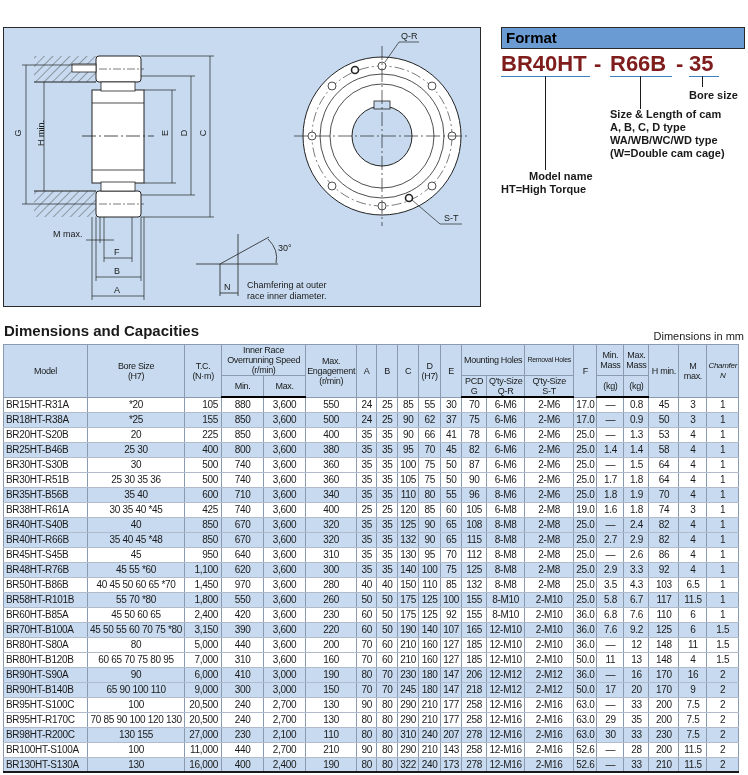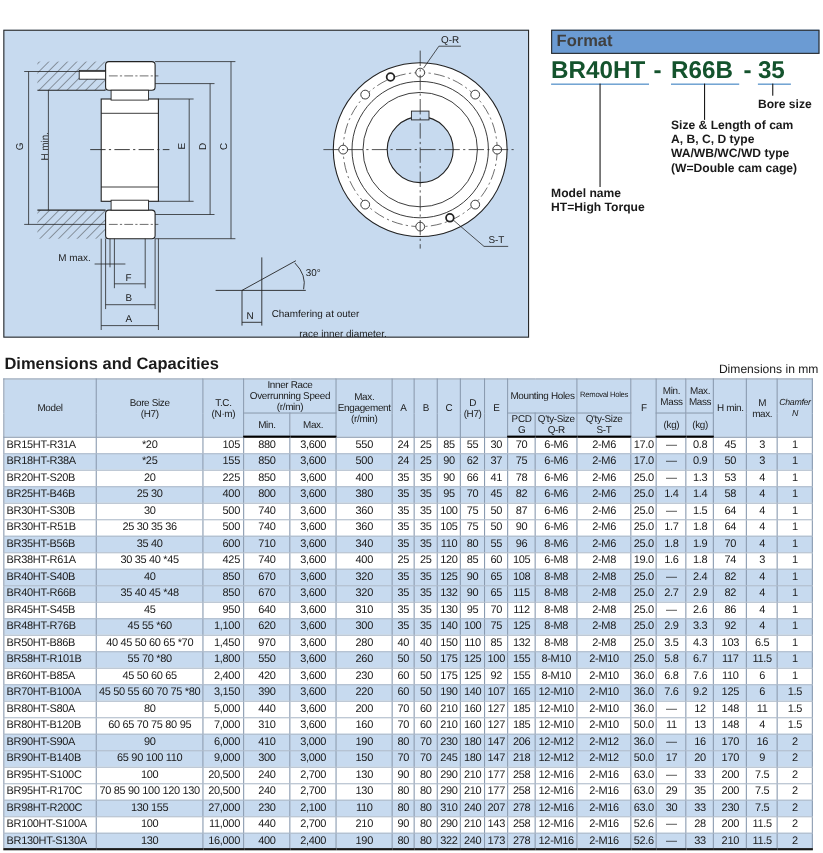--- a/index.html
+++ b/index.html
@@ -8,22 +8,22 @@
 
   .title { position: absolute; left: 4px; top: 2px; font-size: 17px; font-weight: bold; letter-spacing: -0.2px; display: flex; align-items: center; margin-top: 32px; }
   .title .sq { width: 14px; height: 14px; background: #1a1a1a; margin-right: 6px; display: inline-block; }
 
   .drawing { position: absolute; left: 3px; top: 27px; width: 478px; height: 280px; background: #c7daef; border: 1px solid #2a2a2a; }
   .drawing svg { position: absolute; left: 0; top: 0; }
   .dlabel { position: absolute; font-size: 9px; color: #1a1a1a; }
   .vlabel { position: absolute; font-size: 9px; transform: rotate(-90deg); transform-origin: center; }
 
   .format-box { position: absolute; left: 501px; top: 27px; width: 244px; height: 22px; background: #6b9bd3; border: 1px solid #2a2a2a; }
-  .format-box span { position: absolute; left: 4px; top: 1px; font-size: 15px; font-weight: bold; color: #404040; }
-  .fmt-code { position: absolute; top: 51px; font-size: 22px; font-weight: bold; color: #14532d; letter-spacing: 0px; }
+  .format-box span { position: absolute; left: 4px; top: 1px; font-size: 15px; font-weight: bold; color: #000000; }
+  .fmt-code { position: absolute; top: 51px; font-size: 22px; font-weight: bold; color: #7f1d1d; letter-spacing: 0px; }
   .fmt-underline { position: absolute; height: 1px; background: #3a7fc0; }
   .fmt-line { position: absolute; width: 1px; background: #1a1a1a; }
   .fmt-note { position: absolute; font-size: 11px; font-weight: bold; line-height: 13px; color: #1a1a1a; white-space: nowrap; }
 
   .sec-title { position: absolute; left: 4px; top: 322px; font-size: 15px; font-weight: bold; }
   .dims-note { position: absolute; right: 4px; top: 330px; font-size: 11px; }
 
   table.spec { position: absolute; left: 3px; top: 344px; border-collapse: collapse; font-size: 10px; table-layout: fixed; }
   table.spec th { background: #c7daef; font-weight: normal; font-size: 9px; line-height: 10px; border: 1px solid #8a9bb0; padding: 0 1px; text-align: center; vertical-align: middle; letter-spacing: -0.3px; }
   table.spec td { border-left: 1px solid #8a9bb0; border-right: 1px solid #8a9bb0; border-bottom: 1px solid #b0bccb; height: 15px; padding: 0 2px; text-align: center; white-space: nowrap; letter-spacing: -0.3px; }
@@ -143,21 +143,21 @@
   <span class="vlabel" style="left:158px;top:100px;">E</span>
   <span class="vlabel" style="left:177px;top:100px;">D</span>
   <span class="vlabel" style="left:196px;top:100px;">C</span>
   <span class="dlabel" style="left:49px;top:201px;">M max.</span>
   <span class="dlabel" style="left:110px;top:219px;">F</span>
   <span class="dlabel" style="left:110px;top:238px;">B</span>
   <span class="dlabel" style="left:110px;top:257px;">A</span>
   <span class="dlabel" style="left:220px;top:254px;">N</span>
   <span class="dlabel" style="left:274px;top:215px;">30°</span>
   <span class="dlabel" style="left:243px;top:252px;">Chamfering at outer</span>
-  <span class="dlabel" style="left:243px;top:270px;margin-left:25px;">race inner diameter.</span>
+  <span class="dlabel" style="left:243px;top:263px;">race inner diameter.</span>
 </div>
 
 <div class="format-box">
   <span>Format</span>
 </div>
 <span class="fmt-code" style="left:501px;">BR40HT</span>
 <span class="fmt-code" style="left:594px;">-</span>
 <span class="fmt-code" style="left:610px;">R66B</span>
 <span class="fmt-code" style="left:676px;">-</span>
 <span class="fmt-code" style="left:689px;">35</span>
@@ -165,21 +165,21 @@
 <div class="fmt-underline" style="left:610px;top:76px;width:62px;"></div>
 <div class="fmt-underline" style="left:689px;top:76px;width:30px;"></div>
 <div class="fmt-line" style="left:545px;top:76px;height:94px;"></div>
 <div class="fmt-line" style="left:640px;top:76px;height:33px;"></div>
 <div class="fmt-line" style="left:702px;top:76px;height:11px;"></div>
 <span class="fmt-note" style="left:689px;top:89px;">Bore size</span>
 <span class="fmt-note" style="left:610px;top:108px;">Size &amp; Length of cam</span>
 <span class="fmt-note" style="left:610px;top:121px;">A, B, C, D type</span>
 <span class="fmt-note" style="left:610px;top:134px;">WA/WB/WC/WD type</span>
 <span class="fmt-note" style="left:610px;top:147px;">(W=Double cam cage)</span>
-<span class="fmt-note" style="left:501px;top:170px;">Model name</span>
+<span class="fmt-note" style="left:529px;top:170px;">Model name</span>
 <span class="fmt-note" style="left:501px;top:183px;">HT=High Torque</span>
 
 <div class="sec-title">Dimensions and Capacities</div>
 <div class="dims-note">Dimensions in mm</div>
 
 <table class="spec">
   <colgroup>
     <col style="width:84px">
       <col style="width:97px">
       <col style="width:37px">

